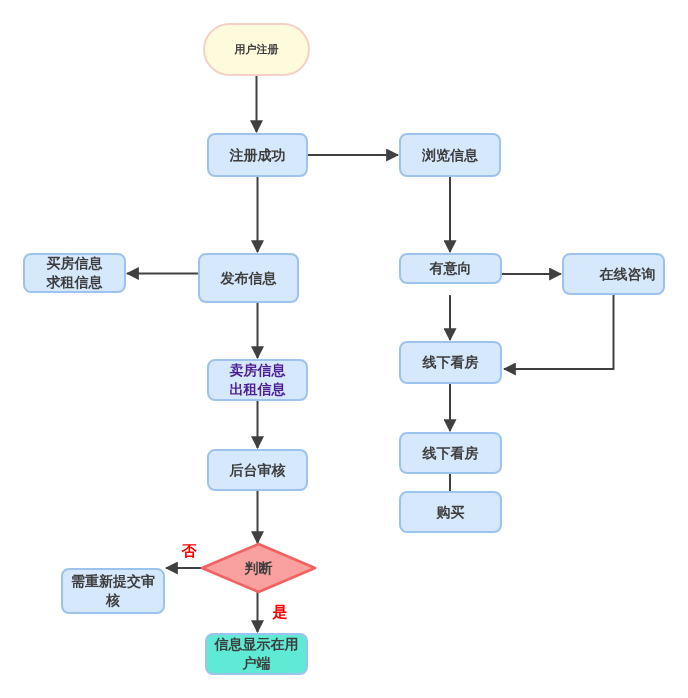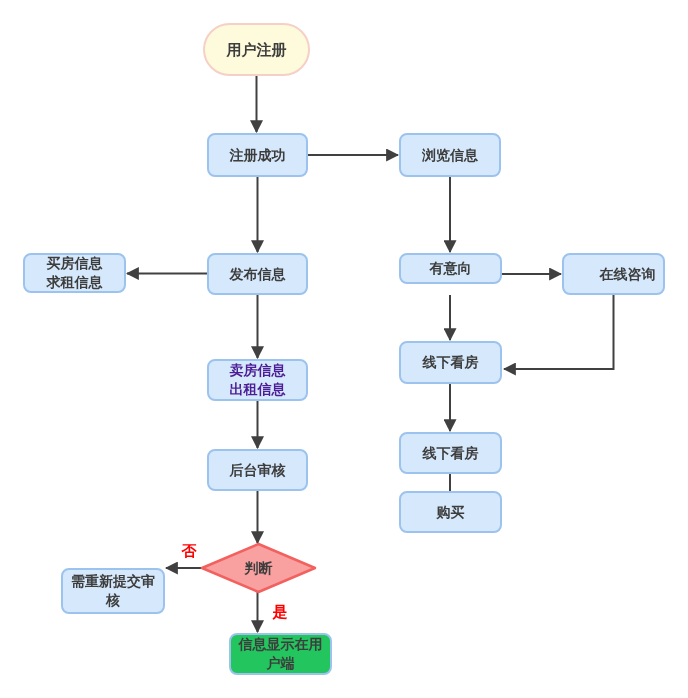--- a/index.html
+++ b/index.html
@@ -31,21 +31,21 @@
   }
   .node.process {
     border-width: 2px;
     border-style: solid;
     border-radius: 8px;
   }
   .node.terminator {
     border-width: 2px;
     border-style: solid;
     border-radius: 27px;
-    font-size: 15px;
+    font-size: 11px;
   }
   .node.decision {
     background: transparent !important;
     border: none !important;
   }
   .edge-label {
     position: absolute;
     transform: translate(-50%, -50%);
     font-size: 15px;
     font-weight: bold;
@@ -82,32 +82,32 @@
     <g id="diamond-group">
         <polygon points="258.5,544 315,568 258.5,592 202,568" fill="#F9A1A1" stroke="#F2615E" stroke-width="2.5" stroke-linejoin="round"></polygon>
       </g>
   </svg>
   <div id="node-layer">
       <div class="node terminator" style="left: 203px; top: 23px; width: 107px; height: 53px; color: rgb(61, 61, 61); background: rgb(254, 251, 220); border-color: rgb(246, 207, 198);">用户注册</div>
       <div class="node process" style="left: 207px; top: 133px; width: 101px; height: 44px; color: rgb(61, 61, 61); background: rgb(214, 233, 252); border-color: rgb(156, 195, 238);">注册成功</div>
       <div class="node process" style="left: 399px; top: 133px; width: 102px; height: 44px; color: rgb(61, 61, 61); background: rgb(214, 233, 252); border-color: rgb(156, 195, 238);">浏览信息</div>
       <div class="node process" style="left: 23px; top: 253px; width: 103px; height: 40px; color: rgb(61, 61, 61); background: rgb(214, 233, 252); border-color: rgb(156, 195, 238);">买房信息
 求租信息</div>
-      <div class="node process" style="left: 207px; top: 253px; width: 101px; height: 42px; color: rgb(61, 61, 61); background: rgb(214, 233, 252); border-color: rgb(156, 195, 238);">发布信息</div>
+      <div class="node process" style="left: 198px; top: 253px; width: 101px; height: 50px; color: rgb(61, 61, 61); background: rgb(214, 233, 252); border-color: rgb(156, 195, 238);">发布信息</div>
       <div class="node process" style="left: 399px; top: 253px; width: 103px; height: 31px; color: rgb(61, 61, 61); background: rgb(214, 233, 252); border-color: rgb(156, 195, 238);">有意向</div>
       <div class="node process" style="left: 562px; top: 253px; width: 103px; height: 42px; color: rgb(61, 61, 61); background: rgb(214, 233, 252); border-color: rgb(156, 195, 238); padding-left: 28px;">在线咨询</div>
       <div class="node process" style="left: 207px; top: 359px; width: 101px; height: 42px; color: #4c1d95; background: rgb(214, 233, 252); border-color: rgb(156, 195, 238);">卖房信息
 出租信息</div>
       <div class="node process" style="left: 399px; top: 341px; width: 103px; height: 43px; color: rgb(61, 61, 61); background: rgb(214, 233, 252); border-color: rgb(156, 195, 238);">线下看房</div>
       <div class="node process" style="left: 207px; top: 449px; width: 101px; height: 42px; color: rgb(61, 61, 61); background: rgb(214, 233, 252); border-color: rgb(156, 195, 238);">后台审核</div>
       <div class="node process" style="left: 399px; top: 432px; width: 103px; height: 42px; color: rgb(61, 61, 61); background: rgb(214, 233, 252); border-color: rgb(156, 195, 238);">线下看房</div>
       <div class="node decision" style="left: 202px; top: 544px; width: 113px; height: 48px; color: rgb(61, 61, 61);">判断</div>
       <div class="node process" style="left: 61px; top: 568px; width: 104px; height: 46px; color: rgb(61, 61, 61); background: rgb(214, 233, 252); border-color: rgb(156, 195, 238);">需重新提交审
 核</div>
       <div class="node process" style="left: 399px; top: 491px; width: 103px; height: 42px; color: rgb(61, 61, 61); background: rgb(214, 233, 252); border-color: rgb(156, 195, 238);">购买</div>
-      <div class="node process" style="left: 205px; top: 633px; width: 103px; height: 42px; color: rgb(61, 61, 61); background: #22c55e; border-color: rgb(156, 195, 238); margin-left: 24px;">信息显示在用
+      <div class="node process" style="left: 205px; top: 633px; width: 103px; height: 42px; color: rgb(61, 61, 61); background: #5eead4; border-color: rgb(156, 195, 238);">信息显示在用
 户端</div>
     </div>
   <div id="label-layer">
       <div class="edge-label" style="left: 189px; top: 551px; color: rgb(255, 0, 0);">否</div>
       <div class="edge-label" style="left: 280px; top: 612px; color: rgb(255, 0, 0);">是</div>
     </div>
 </div>
 
 </body></html>

